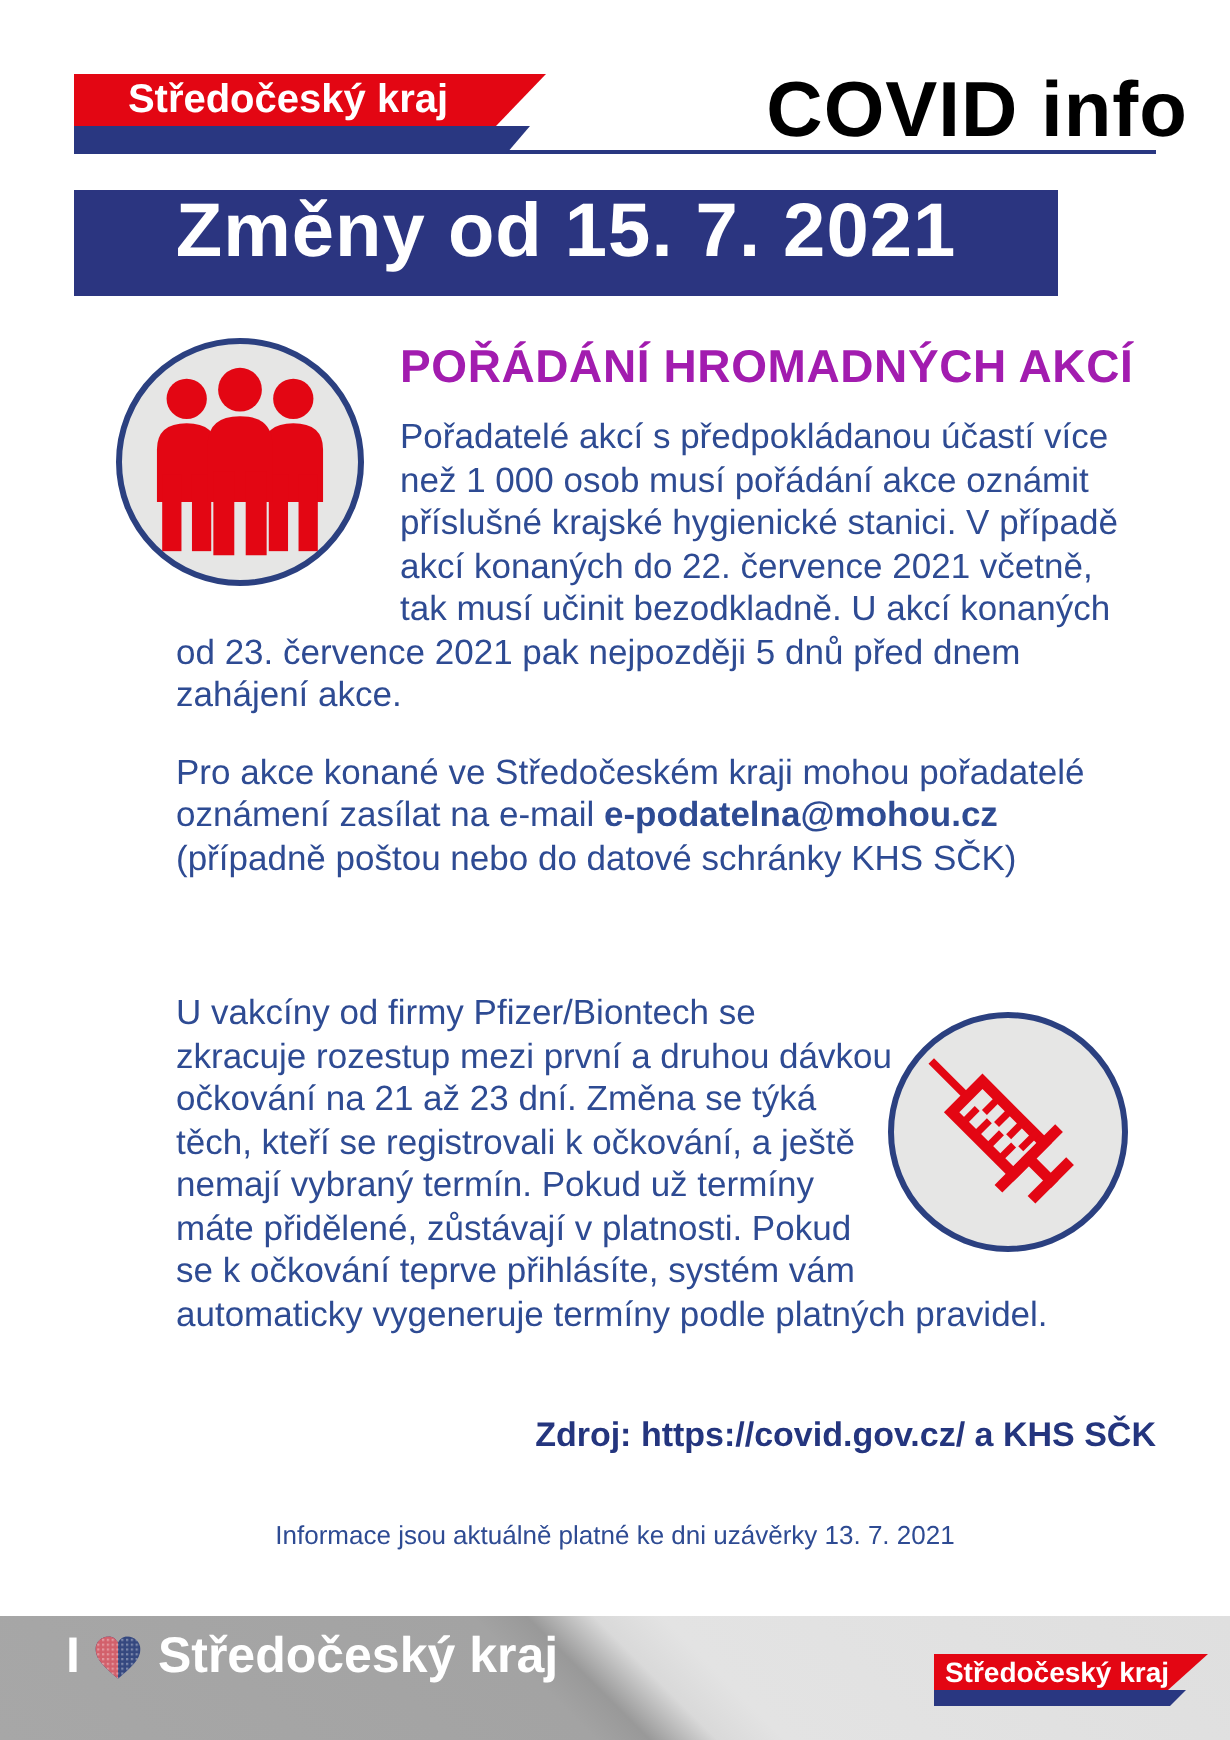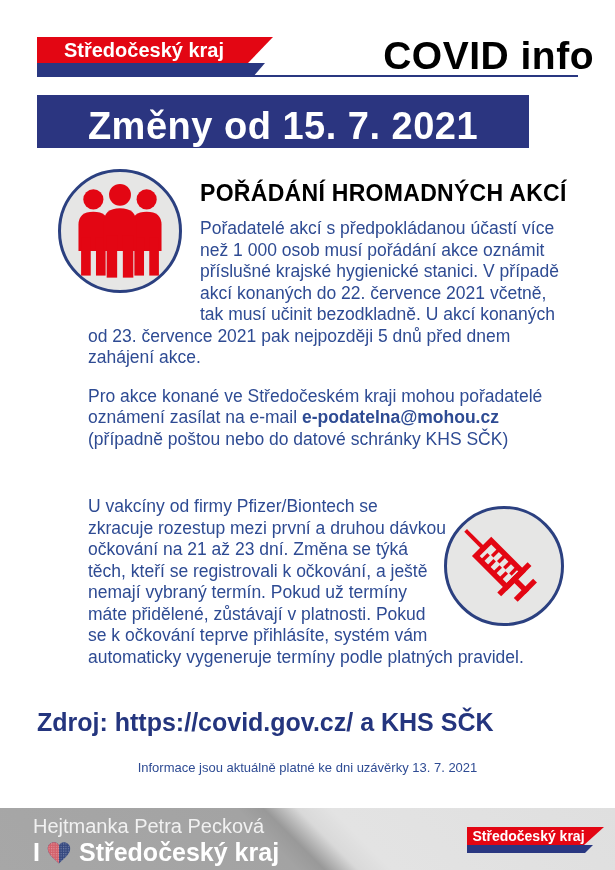--- a/index.html
+++ b/index.html
@@ -8,41 +8,41 @@
 
   
   .header-rule{position:absolute;left:37px;top:75px;width:541px;height:2px;background:#293781;z-index:1;}
   .brand-red{position:absolute;left:37px;top:37px;width:236px;height:26px;background:#e30613;z-index:3;
              clip-path:polygon(0 0,100% 0,calc(100% - 25px) 100%,0 100%);
              color:#fff;font-size:20px;font-weight:bold;line-height:26px;text-align:center;padding-right:22px;box-sizing:border-box;}
   .brand-blue{position:absolute;left:37px;top:63px;width:228px;height:14px;background:#293781;z-index:2;
               clip-path:polygon(0 0,100% 0,calc(100% - 12px) 100%,0 100%);}
   .covid-info{position:absolute;top:34px;right:37px;font-size:39px;font-weight:bold;color:#000000;letter-spacing:.5px;}
   .banner{position:absolute;left:37px;top:95px;width:492px;height:53px;background:#2b3580;
-          display:flex;align-items:flex-end;justify-content:center;}
+          display:flex;align-items:flex-start;justify-content:center;}
   .banner span{color:#fff;font-size:38px;font-weight:bold;letter-spacing:.5px;}
 
   
   .circle{position:absolute;border-radius:50%;background:#e6e6e5;border:3px solid #2b4080;box-sizing:border-box;}
   .circle-crowd{left:58px;top:169px;width:124px;height:124px;}
   .circle-syringe{left:444px;top:506px;width:120px;height:120px;}
   .circle svg{display:block;width:100%;height:100%;}
 
   
   .sec{position:absolute;left:88px;width:484px;color:#2e4b93;font-size:17.5px;line-height:21.5px;}
   .sec1{top:167px;}
   .sec2{top:496px;}
-  .sec h2{margin:14px 0 12px;font-size:23px;line-height:25px;font-weight:bold;color:#000000;letter-spacing:.3px;}
+  .sec h2{margin:4px 0 12px;font-size:23px;line-height:25px;font-weight:bold;color:#a21caf;letter-spacing:.3px;}
   .sec p{margin:0 0 17px;}
   .spacer-left{float:left;width:112px;height:140px;}
   .spacer-right{float:right;width:126px;height:142px;}
   .sec b{font-weight:bold;}
 
-  .source-line{position:absolute;left:37px;top:708px;width:541px;text-align:left;
-               color:#24357e;font-size:25px;font-weight:bold;}
+  .source-line{position:absolute;left:37px;top:708px;width:541px;text-align:right;
+               color:#24357e;font-size:17px;font-weight:bold;}
   .validity-note{position:absolute;left:37px;top:760px;width:541px;text-align:center;
                  color:#2e4b93;font-size:13px;}
 
   
   .footer{position:absolute;left:0;top:808px;width:615px;height:62px;
           background:linear-gradient(45deg,#a7a7a7 0%,#a3a3a3 44%,#999999 48%,#d9d9d9 53%,#e3e3e3 58%,#dfdfdf 100%);}
   .footer-text{position:absolute;left:33px;top:6px;color:#fff;}
   .footer-line1{font-size:20px;color:#f1f1f1;line-height:24px;}
   .footer-line2{display:flex;align-items:center;line-height:28px;}
   .footer-line2 .i{font-size:25px;font-weight:bold;color:#fff;}
@@ -126,21 +126,20 @@
   <section class="sec sec2">
     <div class="spacer-right"></div>
     <p>U vakcíny od firmy Pfizer/Biontech se zkracuje rozestup mezi první a druhou dávkou očkování na 21 až 23 dní. Změna se týká těch, kteří se registrovali k očkování, a ještě nemají vybraný termín. Pokud už termíny máte přidělené, zůstávají v platnosti. Pokud se k očkování teprve přihlásíte, systém vám automaticky vygeneruje termíny podle platných pravidel.</p>
   </section>
 
   <div class="source-line">Zdroj: https://covid.gov.cz/ a KHS SČK</div>
   <div class="validity-note">Informace jsou aktuálně platné ke dni uzávěrky 13. 7. 2021</div>
 
   <div class="footer">
     <div class="footer-text">
-      <div class="footer-line1">Hejtmanka Petra Pecková</div>
       <div class="footer-line2">
         <span class="i">I</span>
         <svg class="heart" width="26" height="24" viewBox="0 0 32 30">
           <defs>
             <clipPath id="heart-left">
                 <rect x="0" y="0" width="16" height="30"></rect>
               </clipPath>
             <pattern id="heart-px" width="3" height="3" patternUnits="userSpaceOnUse">
               <rect width="1.4" height="1.4" fill="#ffffff" opacity="0.35"></rect>
             </pattern>

